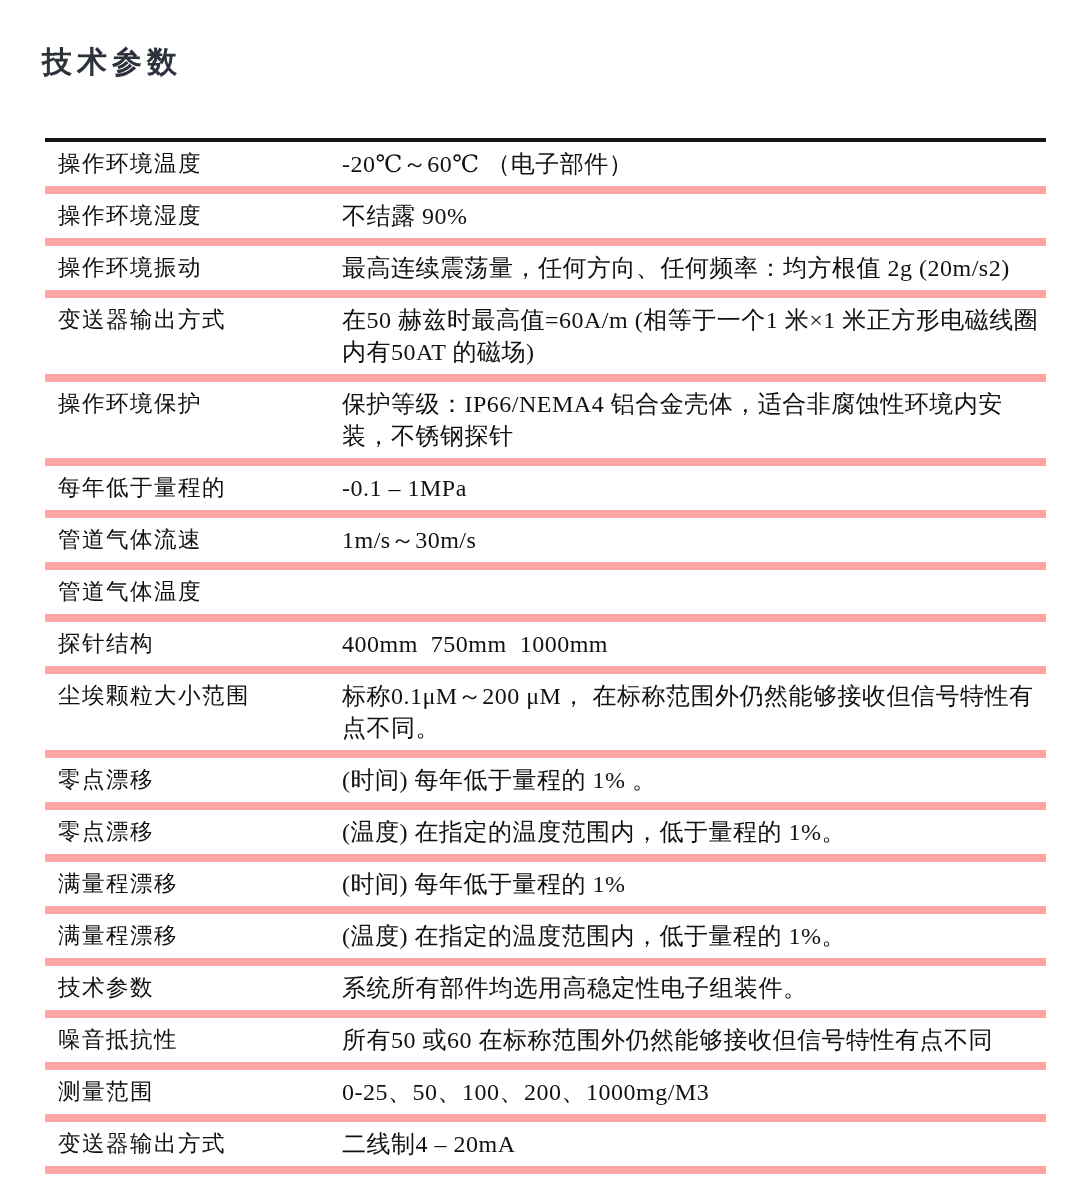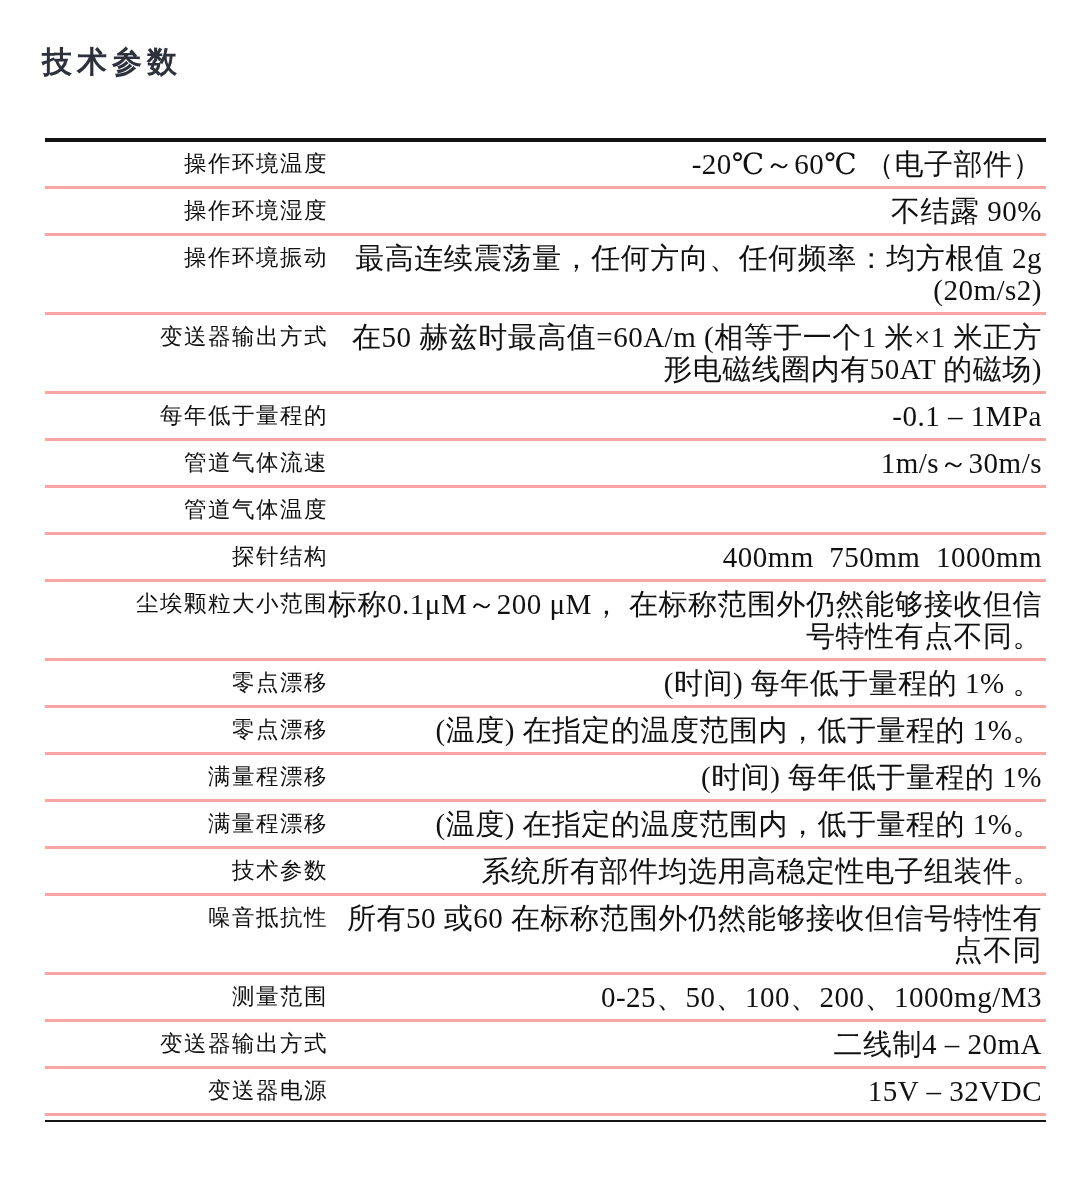--- a/index.html
+++ b/index.html
@@ -30,40 +30,40 @@
   .spec-table {
     position: absolute;
     left: 45px;
     top: 138px;
     width: 1001px;
     border-top: 4px solid #141414;
   }
   .spec-row {
     display: flex;
     align-items: flex-start;
-    border-bottom: 3px solid #fca5a5;
+    border-bottom: 8px solid #fca5a5;
     padding: 6px 0 6px 0;
-    text-align: right;
   }
   .spec-row .cell-label {
     width: 283px;
     flex: 0 0 283px;
     padding-left: 13px;
     font-size: 22.5px;
     line-height: 32px;
     letter-spacing: 1.5px;
     white-space: nowrap;
   }
   .spec-row .cell-value {
     flex: 1 1 auto;
     padding-right: 4px;
-    font-size: 29px;
+    font-size: 24px;
     line-height: 32px;
     letter-spacing: 0.5px;
     white-space: pre-wrap;
+    margin-left: 14px;
   }
   .bottom-rule {
     position: relative;
     height: 2px;
     background: #141414;
     margin-top: 4px;
   }
 </style>
 </head>
 <body>
@@ -82,20 +82,24 @@
       <div class="cell-label">操作环境湿度</div>
       <div class="cell-value">不结露 90%</div>
     </div>
     <div class="spec-row">
       <div class="cell-label">操作环境振动</div>
       <div class="cell-value">最高连续震荡量，任何方向、任何频率：均方根值 2g (20m/s2)</div>
     </div>
     <div class="spec-row">
       <div class="cell-label">变送器输出方式</div>
       <div class="cell-value">在50 赫兹时最高值=60A/m (相等于一个1 米×1 米正方形电磁线圈内有50AT 的磁场)</div>
+    </div>
+    <div class="spec-row">
+      <div class="cell-label">操作环境保护</div>
+      <div class="cell-value">保护等级：IP66/NEMA4 铝合金壳体，适合非腐蚀性环境内安装，不锈钢探针</div>
     </div>
     <div class="spec-row">
       <div class="cell-label">每年低于量程的</div>
       <div class="cell-value">-0.1 – 1MPa</div>
     </div>
     <div class="spec-row">
       <div class="cell-label">管道气体流速</div>
       <div class="cell-value">1m/s～30m/s</div>
     </div>
     <div class="spec-row">

